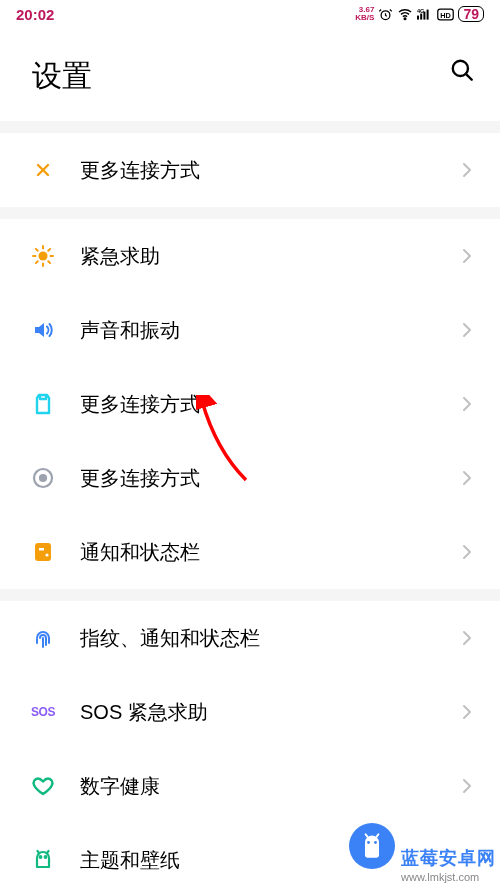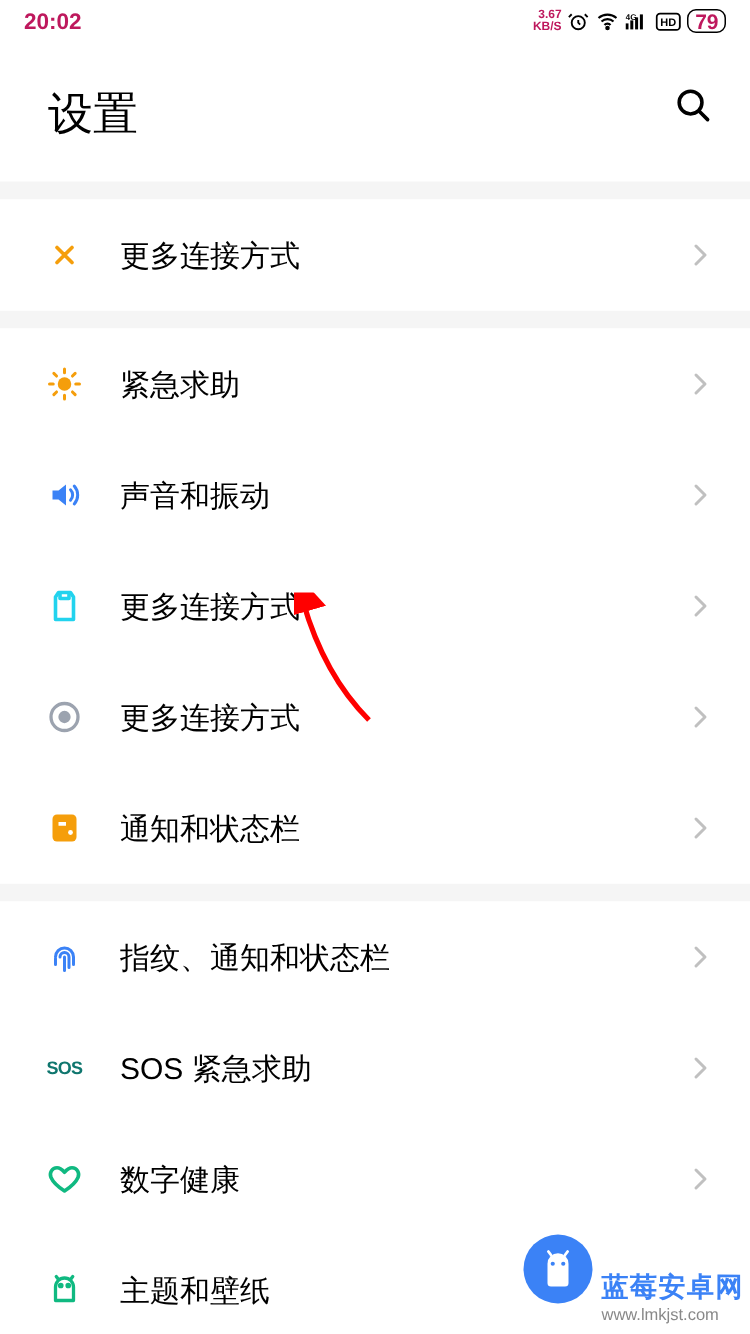--- a/index.html
+++ b/index.html
@@ -44,21 +44,21 @@
     }
     .watermark .wm-icon {
       width: 46px; height: 46px; border-radius: 50%;
       background: #3b82f6;
       display: flex; align-items: center; justify-content: center;
     }
     .watermark .wm-text { display: flex; flex-direction: column; line-height: 1.1; }
     .watermark .wm-text .t1 { color: #3b82f6; font-weight: 700; font-size: 18px; letter-spacing: 1px; margin-top: 40px; }
     .watermark .wm-text .t2 { color: #888; font-size: 11px; margin-top: 2px; }
 
-    .sos-icon { color: #0f766e; font-weight: 800; font-size: 12px; letter-spacing: -0.5px; }
+    .sos-icon { color: #8b5cf6; font-weight: 800; font-size: 12px; letter-spacing: -0.5px; }
   </style>
 </head>
 <body>
 
 <div class="status-bar">
   <span class="left">20:02</span>
   <span class="right">
     <span class="kbs">
       <div>3.67</div>
       <div>KB/S</div>

